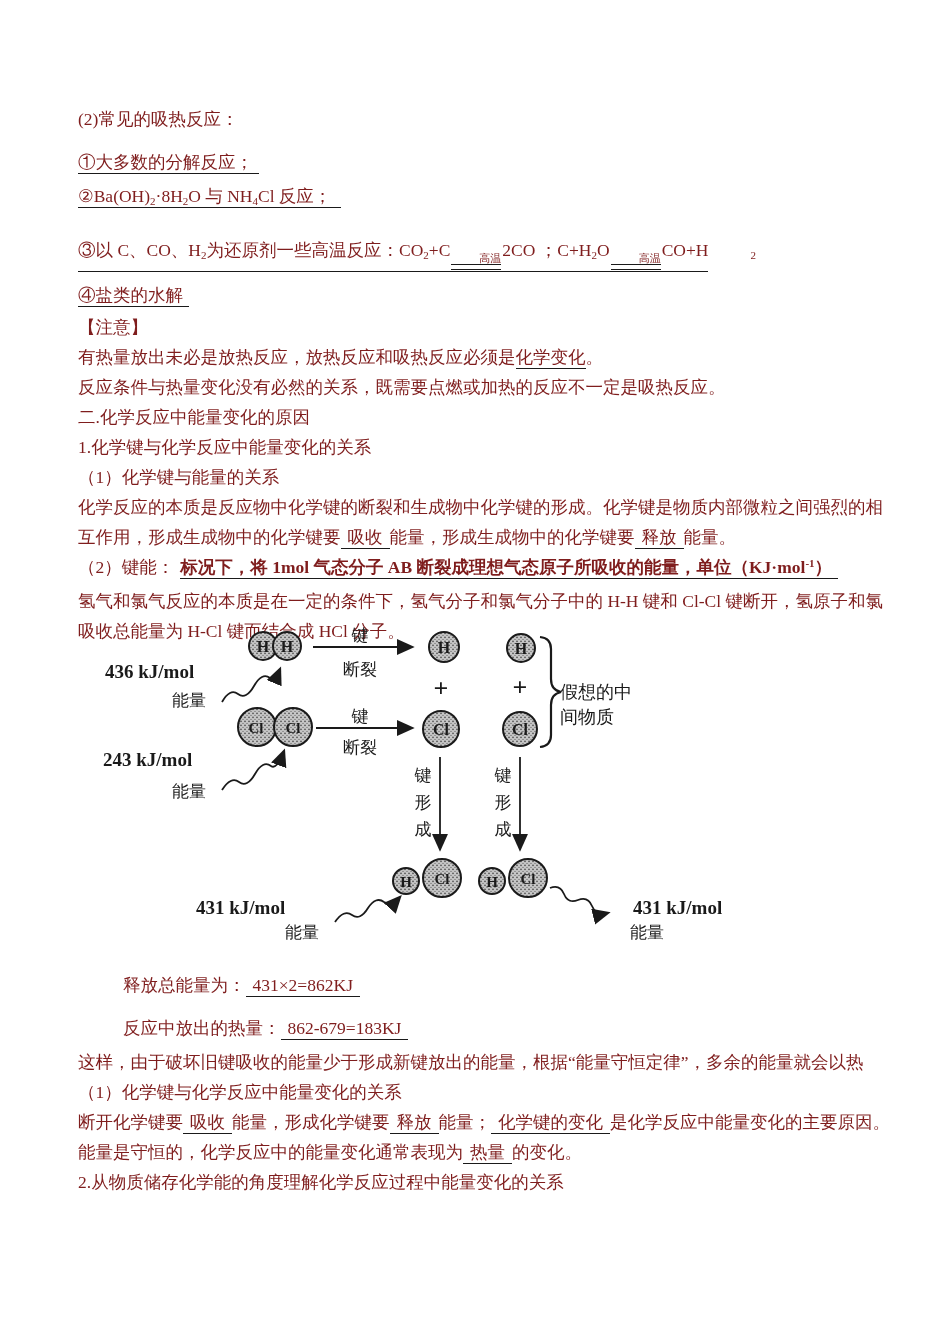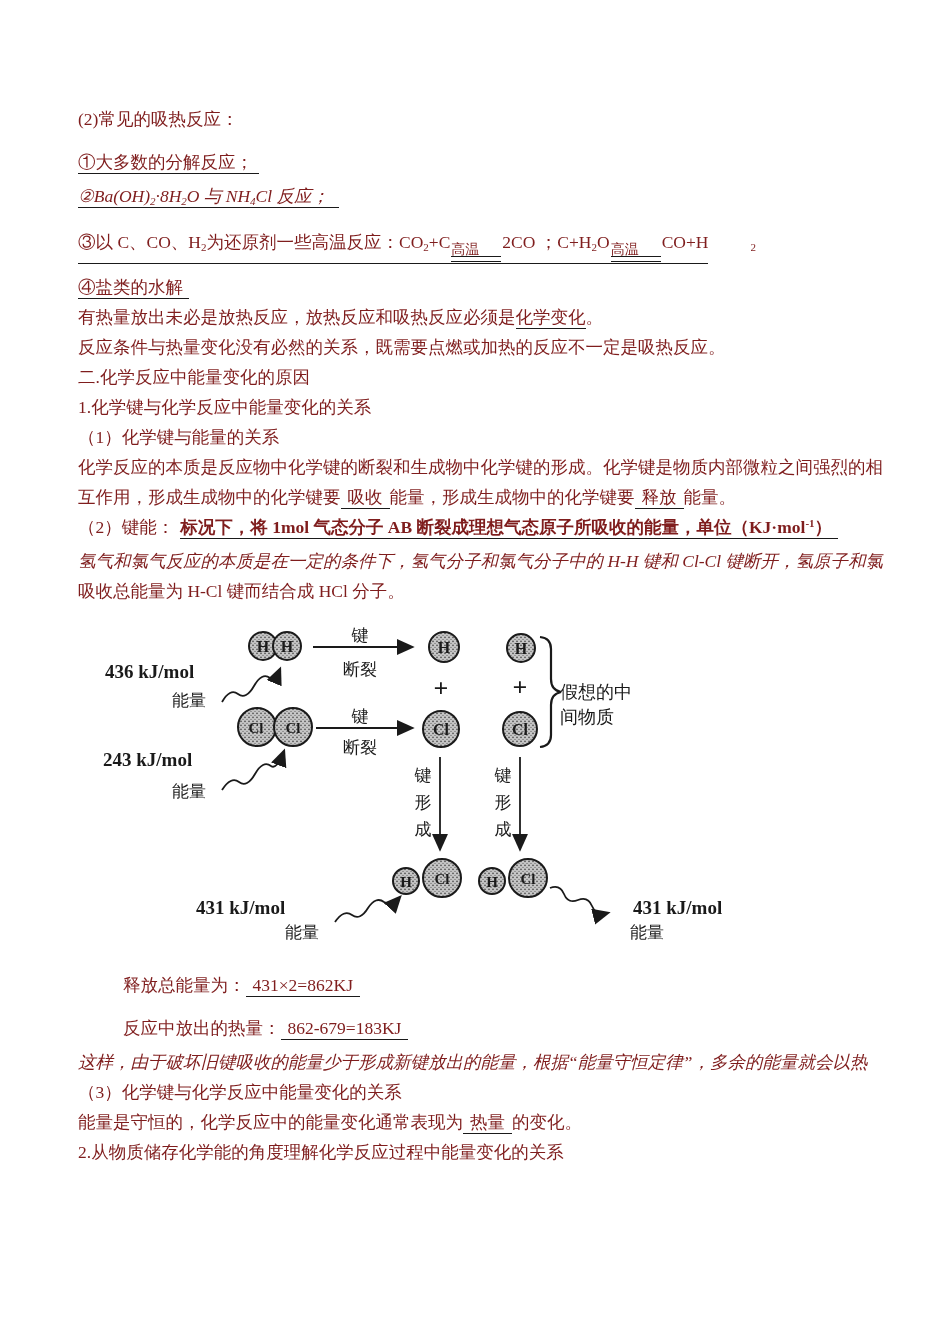--- a/index.html
+++ b/index.html
@@ -2,33 +2,33 @@
 <html><head>
 <meta charset="utf-8">
 <style>
   html,body{margin:0;padding:0;background:#ffffff;}
   .page{position:relative;width:950px;height:1344px;background:#fff;overflow:hidden;
         font-family:"Liberation Serif","DejaVu Serif",serif;color:#7f1d1d;padding-left:40px;}
   .doc{position:absolute;left:78px;width:834px;font-size:17.5px;line-height:30px;}
   .doc1{top:104px;}
   .doc2{top:957px;}
   p{margin:0;padding:0;}
-  .mt2{margin-top:2px;}.mt3{margin-top:13px;}.mt4{margin-top:4px;font-style:italic;}
-  .mt8{margin-top:8px;}.mt12{margin-top:16px;}
+  .mt2{margin-top:2px;}.mt3{margin-top:13px;}.mt4{margin-top:4px;}
+  .mt8{margin-top:8px;}.mt12{margin-top:24px;}
   .u{border-bottom:1.2px solid #1a1a1a;padding-bottom:1px;}
   .ub{display:inline-block;border-bottom:1.2px solid #1a1a1a;padding-bottom:1px;}
   .pr6{padding-right:6px;}.pr10{padding-right:10px;}.pr40{padding-right:40px;}
   .blank{padding-left:7px;padding-right:7px;}
   .gap-l{margin-left:6px;font-weight:bold;}
   sub{font-size:11px;vertical-align:-3px;line-height:0;}
   sup{font-size:11px;vertical-align:6px;line-height:0;}
   .trail2{margin-left:42px;}
   .indent{margin-left:45px;}
   .cond{display:inline-block;vertical-align:-6px;margin:0 1px;}
-  .cond-t{display:block;font-size:14px;line-height:12px;text-align:left;}
+  .cond-t{display:block;font-size:11px;line-height:12px;text-align:right;}
   .cond-line{display:block;height:4px;border-top:1.6px solid #1a1a1a;border-bottom:1.6px solid #1a1a1a;width:50px;}
   .dsvg{position:absolute;left:85px;top:612px;}
   .dsvg text{font-family:"Liberation Serif","DejaVu Serif",serif;fill:#1a1a1a;}
   .dsvg .atom-letter{font-weight:bold;}
   .dsvg .kj{font-size:19px;font-weight:bold;}
   .dsvg .cjk{font-size:17px;}
   .dsvg .cjk18{font-size:18px;}
   .dsvg .plus{font-size:26px;font-weight:bold;}
   .dsvg .wavy{fill:none;stroke:#1a1a1a;stroke-width:1.8;}
   .dsvg .arrowline{stroke:#1a1a1a;stroke-width:1.8;}
@@ -38,20 +38,21 @@
 <body>
 
 <div class="page">
 
   <div class="doc doc1">
     <p><span>(2)常见的吸热反应：</span></p>
     <p class="mt3"><span class="u pr6">①大多数的分解反应；</span></p>
     <p class="mt4"><span class="u pr10"><span>②Ba(OH)</span><sub>2</sub><span>·8H</span><sub>2</sub><span>O 与 NH</span><sub>4</sub><span>Cl 反应；</span></span></p>
     <p class="mt12"><span class="ub"><span>③以 C、CO、H</span><sub>2</sub><span>为还原剂一些高温反应：CO</span><sub>2</sub><span>+C</span><span class="cond"><span class="cond-t">高温</span><span class="cond-line"></span></span><span>2CO ；C+H</span><sub>2</sub><span>O</span><span class="cond"><span class="cond-t">高温</span><span class="cond-line"></span></span><span>CO+H</span></span><sub class="trail2">2</sub></p>
     <p class="mt8"><span class="u pr6">④盐类的水解</span></p>
+    <p class="mt2"><span>【注意】</span></p>
     <p><span>有热量放出未必是放热反应，放热反应和吸热反应必须是</span><span class="u">化学变化</span><span>。</span></p>
     <p><span>反应条件与热量变化没有必然的关系，既需要点燃或加热的反应不一定是吸热反应。</span></p>
     <p><span>二.化学反应中能量变化的原因</span></p>
     <p><span>1.化学键与化学反应中能量变化的关系</span></p>
     <p><span>（1）化学键与能量的关系</span></p>
     <p><span>化学反应的本质是反应物中化学键的断裂和生成物中化学键的形成。化学键是物质内部微粒之间强烈的相</span></p>
     <p><span>互作用，形成生成物中的化学键要</span><span class="u blank">吸收</span><span>能量，形成生成物中的化学键要</span><span class="u blank">释放</span><span>能量。</span></p>
     <p><span>（2）键能：</span><span class="u gap-l pr6"><span>标况下，将 1mol 气态分子 AB 断裂成理想气态原子所吸收的能量，单位（KJ·mol</span><sup>-1</sup><span>）</span></span></p>
     <p class="mt4"><span>氢气和氯气反应的本质是在一定的条件下，氢气分子和氯气分子中的 H-H 键和 Cl-Cl 键断开，氢原子和氯</span></p>
     <p><span>吸收总能量为 H-Cl 键而结合成 HCl 分子。</span></p>
@@ -169,18 +170,19 @@
       <text class="kj" x="633" y="914">431 kJ/mol</text>
       <text class="cjk" x="630" y="938">能量</text>
       <path class="wavy" marker-end="url(#arr)" d="M 550 888 Q 560 884 564 894 Q 568 904 578 900 Q 588 896 592 906 Q 596 916 608 913"></path>
     </g>
   </svg>
 
   <div class="doc doc2">
     <p class="indent mt3"><span>释放总能量为：</span><span class="u blank">431×2=862KJ</span></p>
     <p class="indent mt3"><span>反应中放出的热量：</span><span class="u blank">862-679=183KJ</span></p>
     <p class="mt4"><span>这样，由于破坏旧键吸收的能量少于形成新键放出的能量，根据“能量守恒定律”，多余的能量就会以热</span></p>
-    <p><span>（3）化学键与化学反应中能量变化的关系</span></p>
+    <p><span>（1）化学键与化学反应中能量变化的关系</span></p>
+    <p><span>断开化学键要</span><span class="u blank">吸收</span><span>能量，形成化学键要</span><span class="u blank">释放</span><span>能量；</span><span class="u blank">化学键的变化</span><span>是化学反应中能量变化的主要原因。</span></p>
     <p><span>能量是守恒的，化学反应中的能量变化通常表现为</span><span class="u blank">热量</span><span>的变化。</span></p>
     <p><span>2.从物质储存化学能的角度理解化学反应过程中能量变化的关系</span></p>
   </div>
 
 </div>
 
 </body></html>

